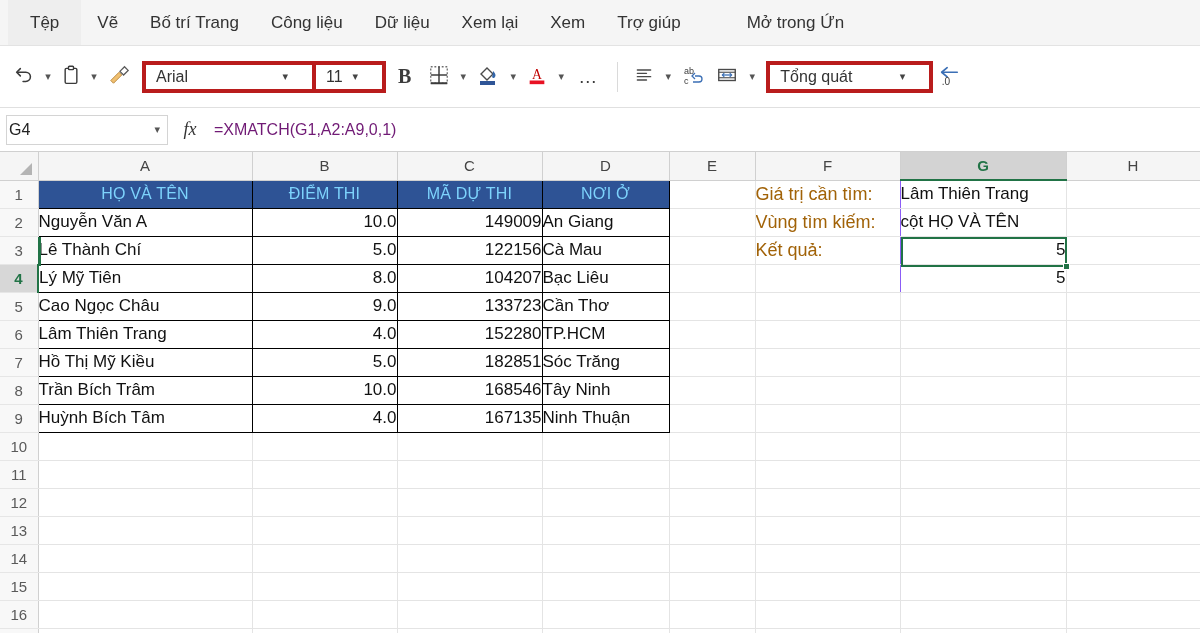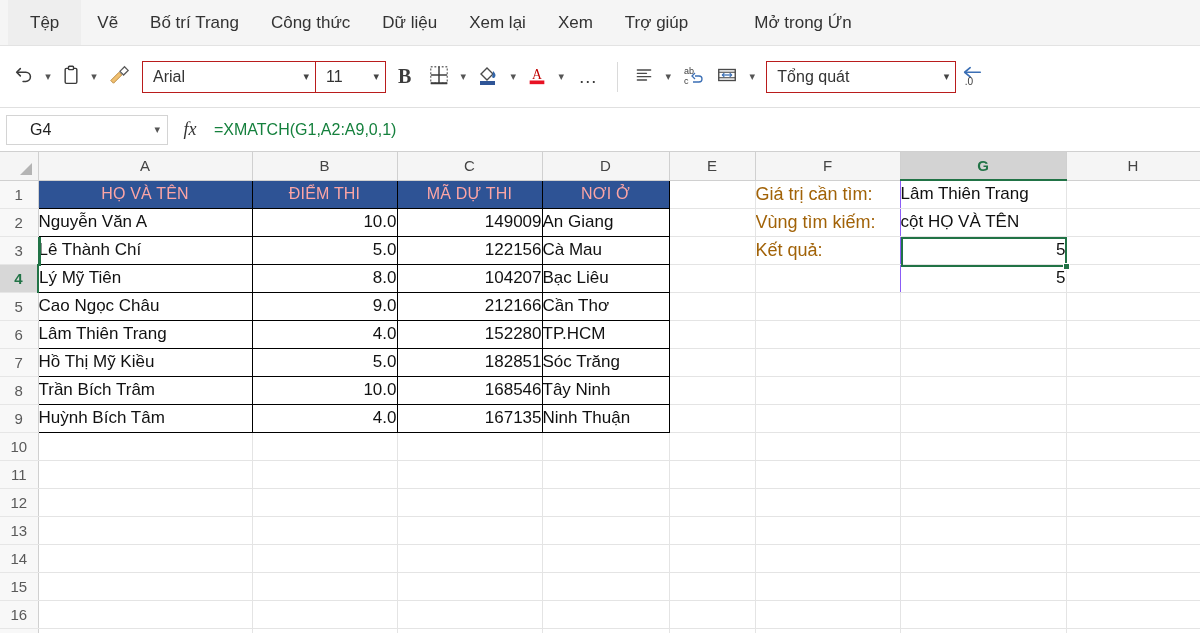--- a/index.html
+++ b/index.html
@@ -83,30 +83,30 @@
     width: 1px;
     height: 30px;
     background: #dadada;
     margin: 0 10px;
   }
   .combo {
     display: flex;
     align-items: center;
     justify-content: space-between;
     height: 32px;
-    border: 1px solid #b91c1c;
+    border: 4px solid #b91c1c;
     background: #fff;
     font-size: 16px;
     color: #333;
-    padding: 0 6px 0 10px;
+    padding: 0 24px 0 10px;
     cursor: pointer;
   }
   #font-name-combo { width: 174px; margin-left: 6px; }
   #font-size-combo { width: 70px; border-left: none; }
-  #number-format-combo { width: 190px; margin-left: 6px; }
+  #number-format-combo { width: 167px; margin-left: 6px; }
   .combo .cv { font-size: 11px; color: #444; margin-left: 4px; }
   #bold-button {
     font-weight: bold;
     font-size: 20px;
     font-family: "Liberation Serif", serif;
     padding: 0 12px;
   }
   .ellipsis-btn { font-size: 19px; letter-spacing: 1px; padding: 0 9px; }
 
   
@@ -119,40 +119,40 @@
     padding: 0 6px;
   }
   #name-box {
     width: 162px;
     height: 30px;
     border: 1px solid #d4d4d4;
     background: #fff;
     display: flex;
     align-items: center;
     justify-content: space-between;
-    padding: 0 7px 0 23px;
+    padding: 0 7px 0 2px;
     font-size: 16px;
     color: #222;
     cursor: pointer;
     text-align: right;
   }
   #name-box .cv { font-size: 11px; color: #555; }
   #fx-icon {
     width: 44px;
     text-align: center;
     font-style: italic;
     font-family: "Liberation Serif", serif;
     font-size: 18px;
     color: #333;
     cursor: pointer;
   }
   #formula-input {
     flex: 1;
     font-size: 16px;
-    color: #15803d;
+    color: #701a75;
     padding-left: 2px;
     white-space: nowrap;
     overflow: hidden;
     cursor: text;
   }
 
   
   #grid-wrap {
     position: relative;
     width: 1200px;
@@ -239,21 +239,21 @@
   td.tb {
     border: 1px solid #000000;
     padding: 0 4px;
     font-size: 17px;
     color: #111;
     height: 28px;
     vertical-align: middle;
   }
   td.tbhdr {
     background: #2e5395;
-    color: #fca5a5;
+    color: #7dd3fc;
     font-weight: bold;
     text-align: center;
     letter-spacing: 0.2px;
     font-size: 16px;
   }
   td.num { text-align: right; padding-right: 4px; }
   td.txt { text-align: left; padding-left: 5px; }
 
   
   td.lbl {
@@ -306,21 +306,21 @@
   <div class="tab file">
       <span>Tệp</span>
     </div>
   <div class="tab">
       <span>Vẽ</span>
     </div>
   <div class="tab">
       <span>Bố trí Trang</span>
     </div>
   <div class="tab">
-      <span>Công thức</span>
+      <span>Công liệu</span>
     </div>
   <div class="tab">
       <span>Dữ liệu</span>
     </div>
   <div class="tab">
       <span>Xem lại</span>
     </div>
   <div class="tab">
       <span>Xem</span>
     </div>
@@ -568,21 +568,21 @@
       <td class="cell"></td>
       <td class="lbl"></td>
       <td class="val valnum">5</td>
       <td class="cell"></td>
     </tr>
 
     <tr>
       <td class="rowhead">5</td>
       <td class="tb txt">Cao Ngọc Châu</td>
       <td class="tb num">9.0</td>
-      <td class="tb num">212166</td>
+      <td class="tb num">133723</td>
       <td class="tb txt">Cần Thơ</td>
       <td class="cell"></td>
       <td class="cell"></td>
       <td class="cell"></td>
       <td class="cell"></td>
     </tr>
 
     <tr>
       <td class="rowhead">6</td>
       <td class="tb txt">Lâm Thiên Trang</td>

